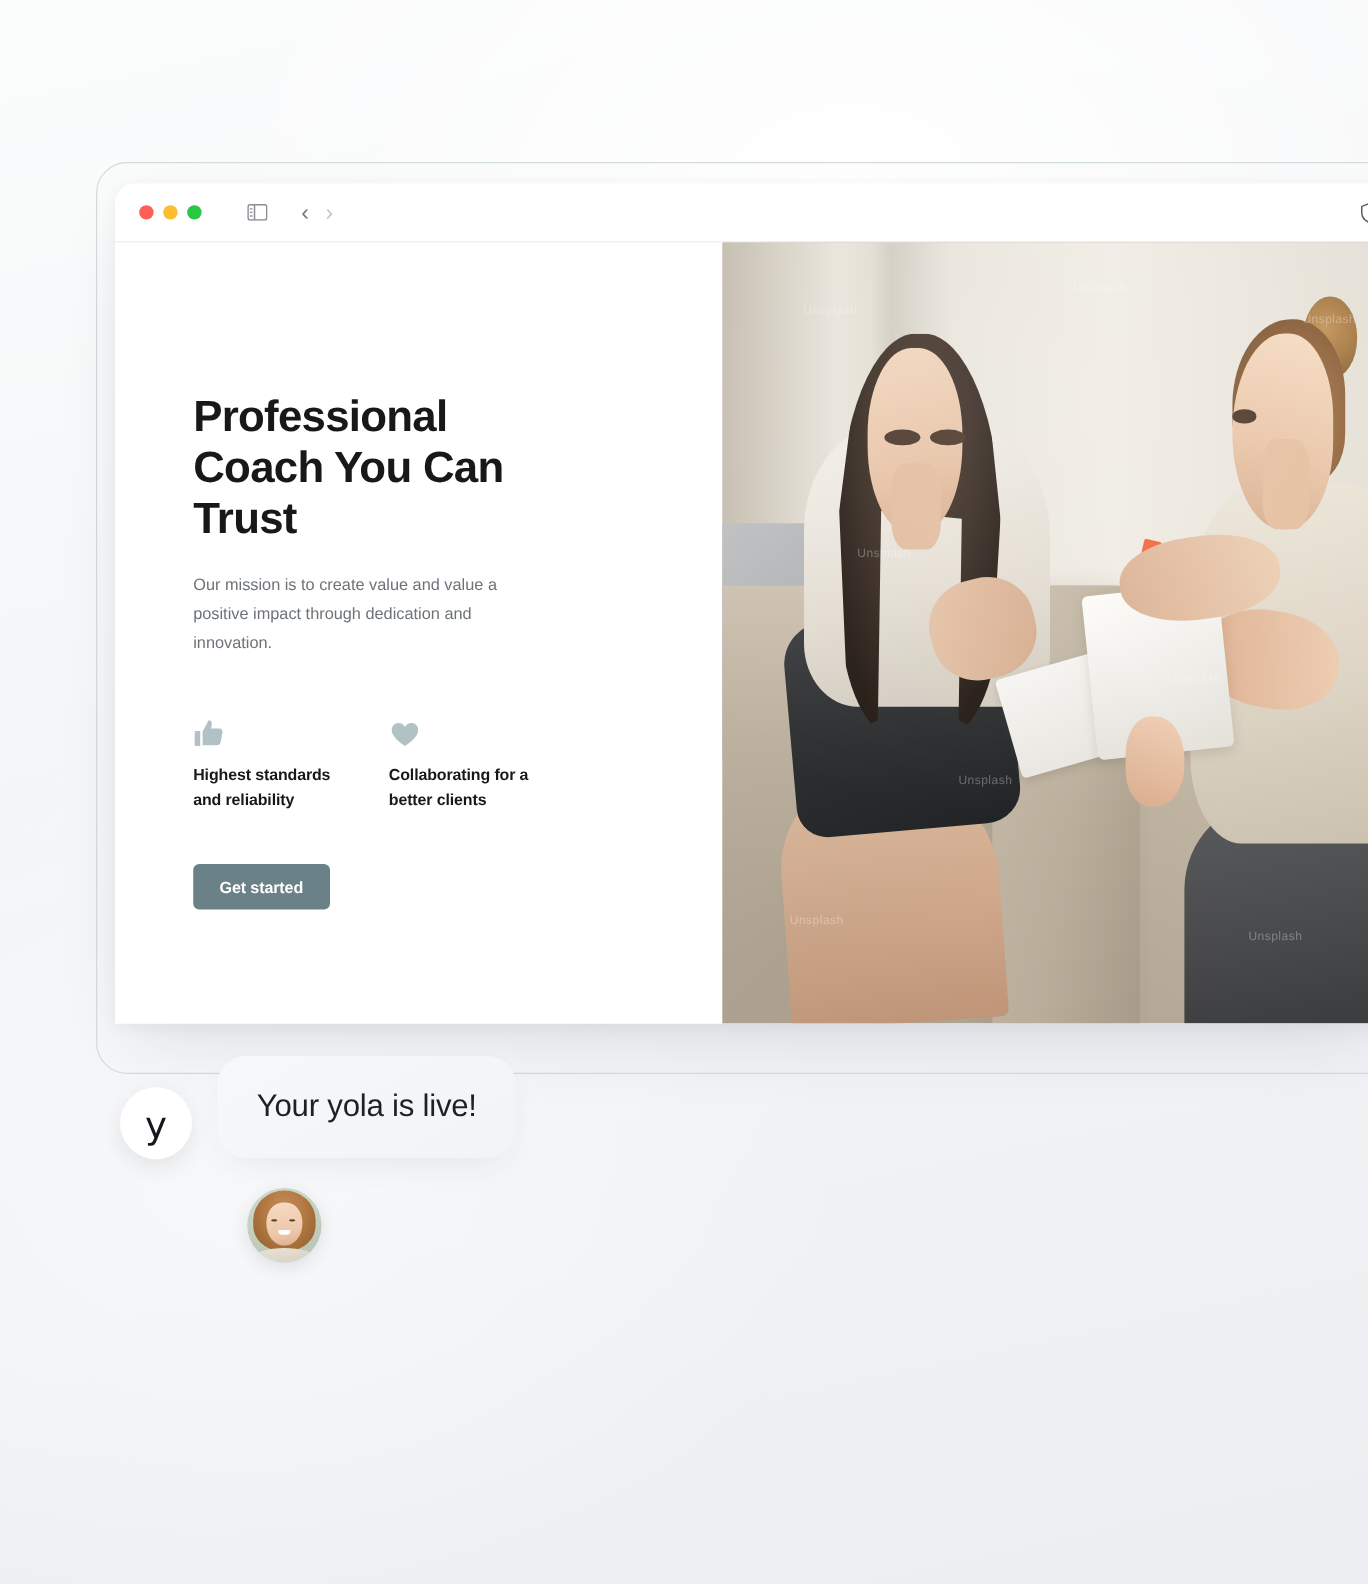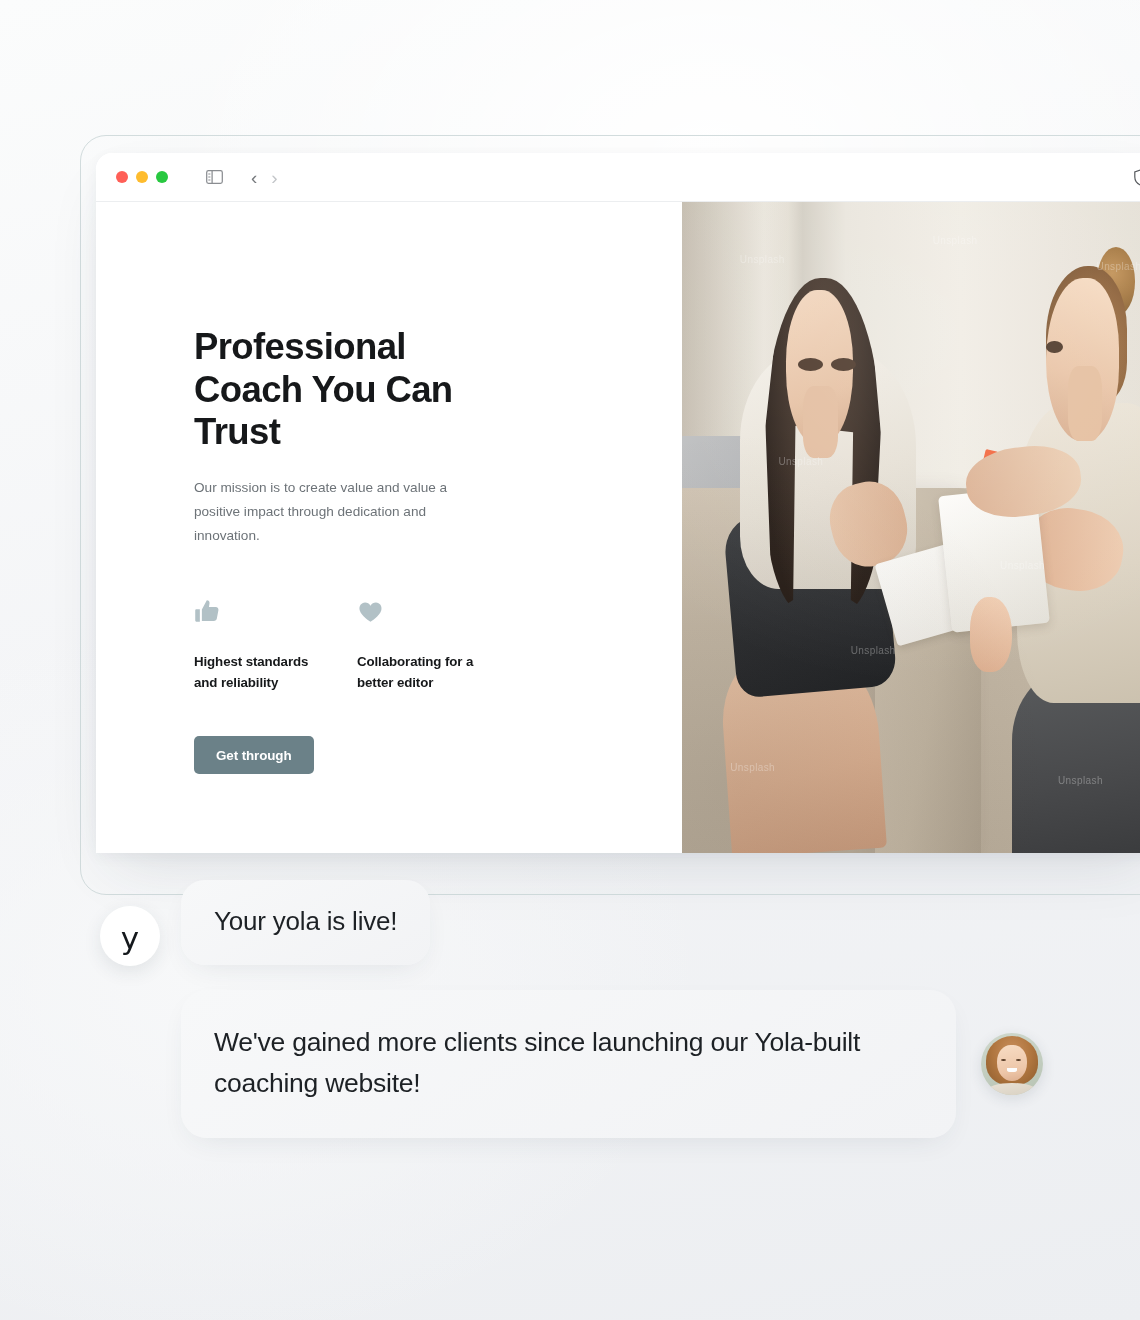--- a/index.html
+++ b/index.html
@@ -113,23 +113,23 @@
   .lock-icon { display:flex; color:#4d4f52; }
 
   
   .page {
     display: flex;
     height: 651px;
     background: #fff;
   }
 
   .hero-left {
-    width: 586px;
+    width: 506px;
     flex: none;
-    padding: 124px 0 0 98px;
+    padding: 124px 0 0 65px;
     background: #ffffff;
   }
 
   .hero-title {
     font-size: 36.5px;
     line-height: 1.17;
     font-weight: 800;
     letter-spacing: -0.6px;
     color: #16181a;
     max-width: 300px;
@@ -145,21 +145,21 @@
   }
 
   .features {
     margin-top: 49px;
     display: flex;
     gap: 0;
   }
   .feature { width: 163px; }
   .feature-icon { color: #b2c1c6; display: block; height: 30px; }
   .feature-text {
-    margin-top: 23px;
+    margin-top: 7px;
     font-size: 13.3px;
     line-height: 1.63;
     font-weight: 700;
     color: #16181a;
     max-width: 140px;
     letter-spacing: -0.1px;
   }
 
   .cta {
     margin-top: 42px;
@@ -537,26 +537,26 @@
           </span>
           <div class="feature-text">Highest standards and reliability</div>
         </div>
 
         <div class="feature">
           <span class="feature-icon">
             <svg width="27" height="27" viewBox="0 0 24 24" fill="currentColor" aria-hidden="true">
               <path d="M12 21s-8.2-5-9.6-10.2C1.5 7.3 3.7 4 7.2 4c2 0 3.7 1.1 4.8 2.8C13.1 5.1 14.8 4 16.8 4c3.5 0 5.7 3.3 4.8 6.8C20.2 16 12 21 12 21Z"></path>
             </svg>
           </span>
-          <div class="feature-text">Collaborating for a better editor</div>
+          <div class="feature-text">Collaborating for a better clients</div>
         </div>
 
       </div>
 
-      <button class="cta">Get through</button>
+      <button class="cta">Get started</button>
     </div>
 
     <div class="hero-right">
       <div class="photo">
         <div class="wall"></div>
         <div class="wall-shadow"></div>
         <div class="sofa-left-back"></div>
         <div class="sofa"></div>
         <div class="sofa-arm"></div>
 
@@ -612,21 +612,20 @@
 <div class="chat">
 
   <div class="chat-row-1">
     <div class="yola-avatar">
       <span class="yola-y">y</span>
     </div>
     <div class="bubble bubble-1">Your yola is live!</div>
   </div>
 
   <div class="chat-row-2">
-    <div class="bubble bubble-2">We've gained more clients since launching our Yola-built coaching website!</div>
     <div class="client-avatar">
       <span class="ca-hair"></span>
       <span class="ca-face"></span>
       <span class="ca-eye-l"></span>
       <span class="ca-eye-r"></span>
       <span class="ca-smile"></span>
       <span class="ca-body"></span>
     </div>
   </div>
 

